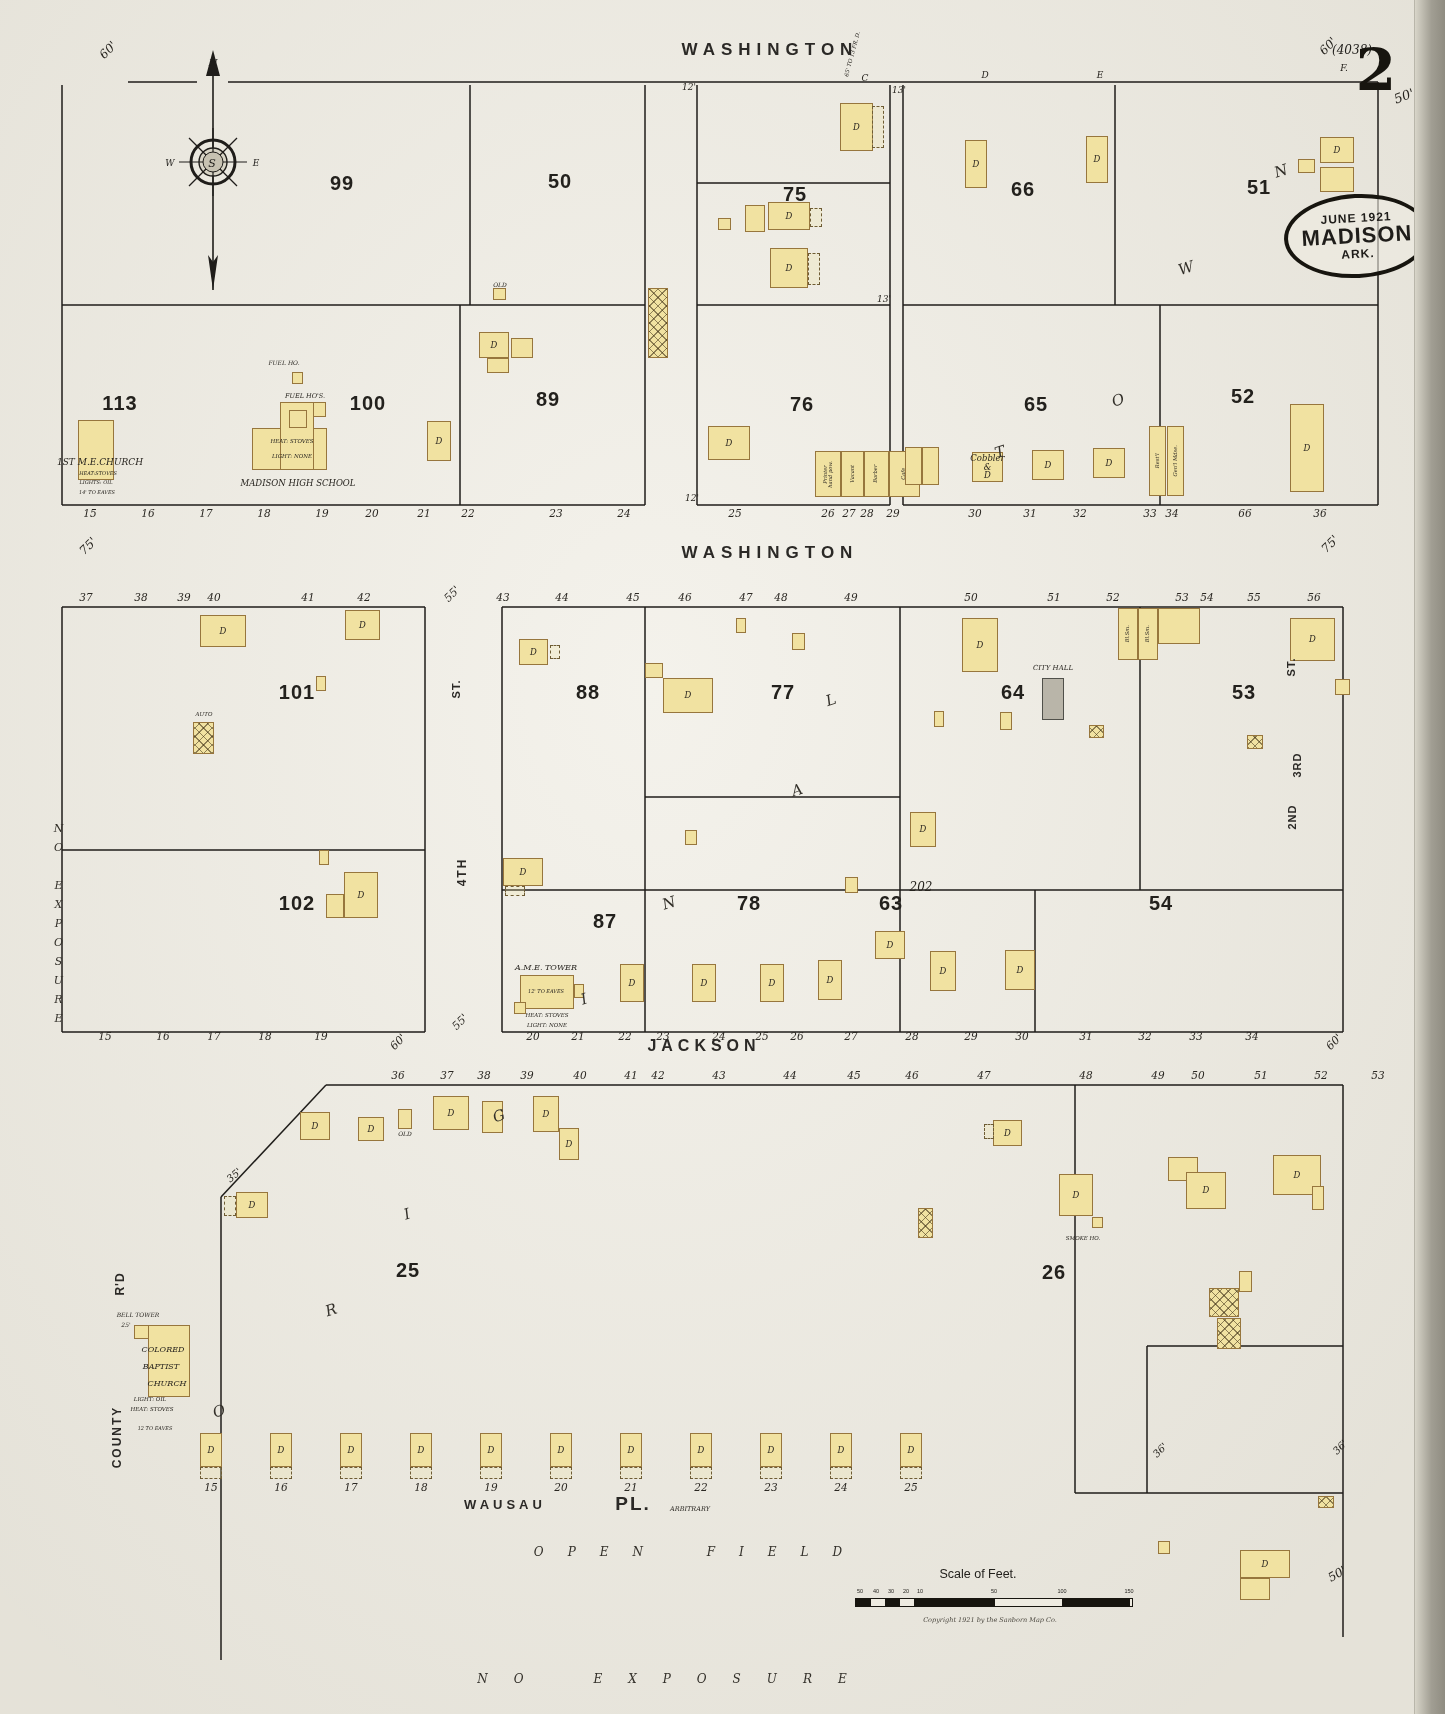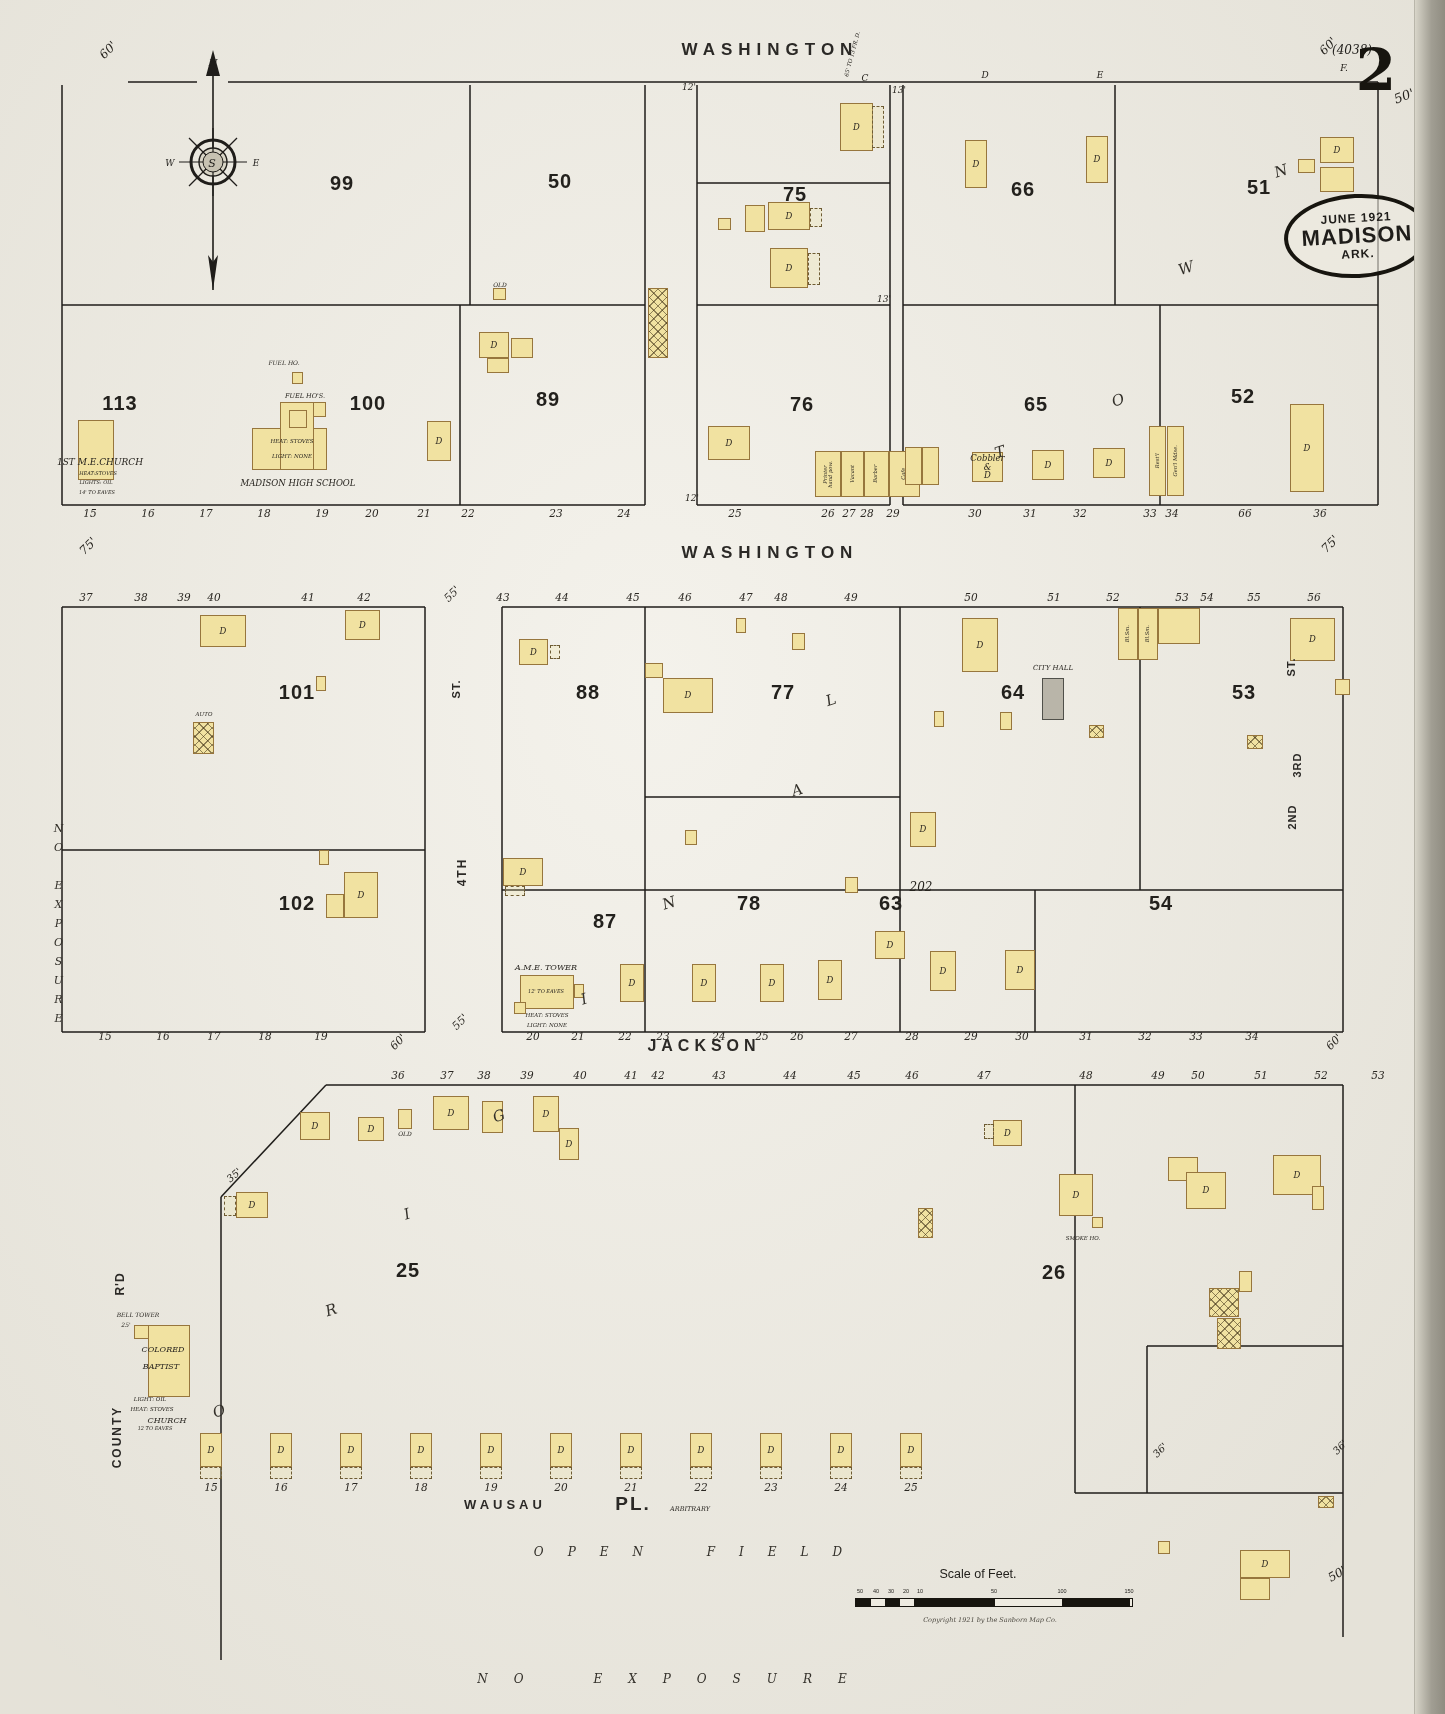--- a/index.html
+++ b/index.html
@@ -396,21 +396,21 @@
       <div class="txt" style="left: 96px; top: 482px; font-size: 5px; transform: translate(-50%, -50%) rotate(0deg);">LIGHTS: OIL</div>
       <div class="txt" style="left: 97px; top: 492px; font-size: 5px; transform: translate(-50%, -50%) rotate(0deg);">14' TO EAVES</div>
       <div class="txt" style="left: 546px; top: 967px; font-size: 8px; transform: translate(-50%, -50%) rotate(0deg);">A.M.E. TOWER</div>
       <div class="txt" style="left: 546px; top: 991px; font-size: 5px; transform: translate(-50%, -50%) rotate(0deg);">12' TO EAVES</div>
       <div class="txt" style="left: 547px; top: 1015px; font-size: 5.5px; transform: translate(-50%, -50%) rotate(0deg);">HEAT: STOVES</div>
       <div class="txt" style="left: 547px; top: 1025px; font-size: 5.5px; transform: translate(-50%, -50%) rotate(0deg);">LIGHT: NONE</div>
       <div class="txt" style="left: 138px; top: 1314px; font-size: 6px; transform: translate(-50%, -50%) rotate(0deg);">BELL TOWER</div>
       <div class="txt" style="left: 126px; top: 1324px; font-size: 6px; transform: translate(-50%, -50%) rotate(0deg);">25'</div>
       <div class="txt" style="left: 163px; top: 1349px; font-size: 8px; transform: translate(-50%, -50%) rotate(0deg);">COLORED</div>
       <div class="txt" style="left: 161px; top: 1366px; font-size: 8px; transform: translate(-50%, -50%) rotate(0deg);">BAPTIST</div>
-      <div class="txt" style="left: 167px; top: 1420px; font-size: 8px; transform: translate(-50%, -50%) rotate(0deg);">CHURCH</div>
+      <div class="txt" style="left: 167px; top: 1383px; font-size: 8px; transform: translate(-50%, -50%) rotate(0deg);">CHURCH</div>
       <div class="txt" style="left: 150px; top: 1399px; font-size: 5.5px; transform: translate(-50%, -50%) rotate(0deg);">LIGHT: OIL</div>
       <div class="txt" style="left: 152px; top: 1409px; font-size: 5.5px; transform: translate(-50%, -50%) rotate(0deg);">HEAT: STOVES</div>
       <div class="txt" style="left: 155px; top: 1428px; font-size: 5px; transform: translate(-50%, -50%) rotate(0deg);">12 TO EAVES</div>
       <div class="txt" style="left: 690px; top: 1509px; font-size: 6.5px; transform: translate(-50%, -50%) rotate(0deg);">ARBITRARY</div>
       <div class="blk" style="left: 342px; top: 183px;">99</div>
       <div class="blk" style="left: 560px; top: 181px;">50</div>
       <div class="blk" style="left: 795px; top: 194px;">75</div>
       <div class="blk" style="left: 1023px; top: 189px; text-align: center;">66</div>
       <div class="blk" style="left: 1259px; top: 187px;">51</div>
       <div class="blk" style="left: 120px; top: 403px;">113</div>

